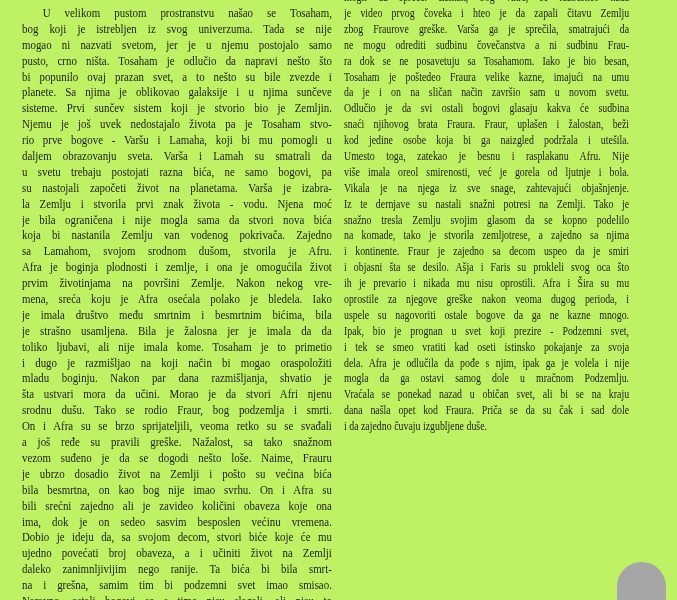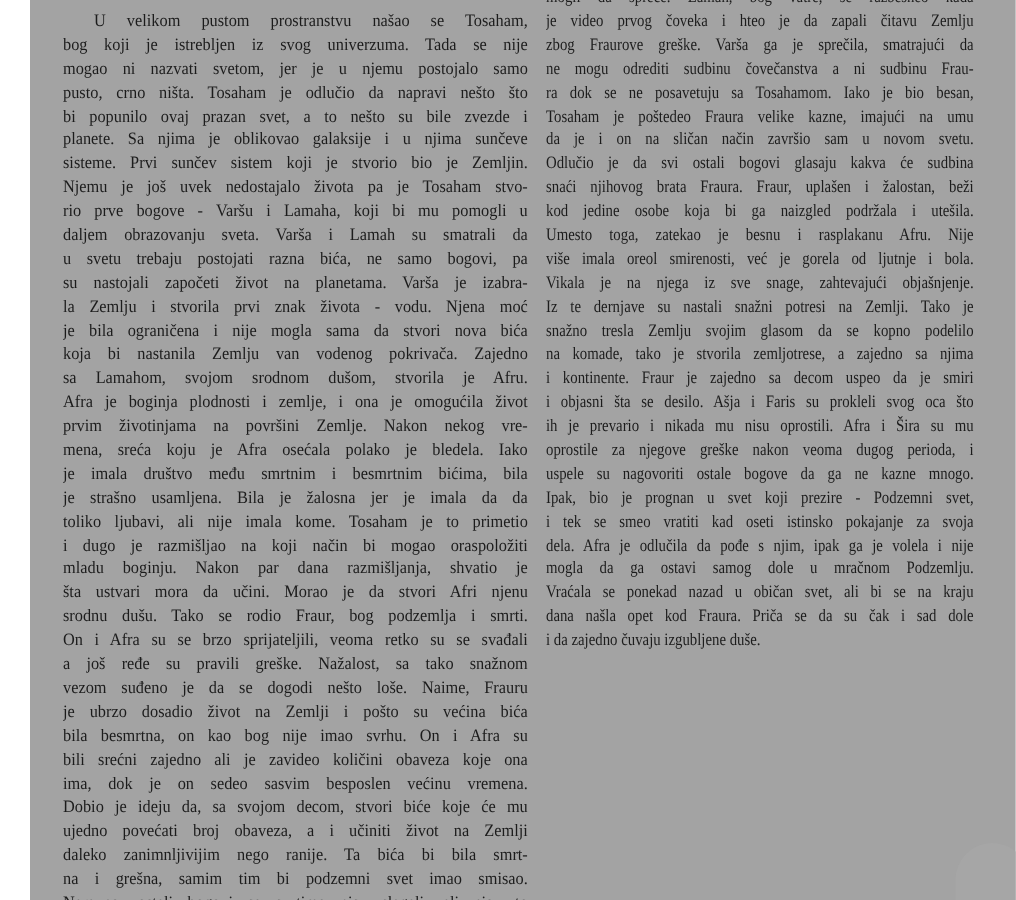--- a/index.html
+++ b/index.html
@@ -10,22 +10,21 @@
     width: 677px;
     height: 600px;
     overflow: hidden;
     position: relative;
     background: #ffffff;
     font-family: "Liberation Serif", serif;
   }
   .page {
     position: absolute;
     inset: 0;
-    background: #a3a3a3;
-    margin-left: 20px;
+    background: #bef264;
   }
   .column {
     position: absolute;
     color: #1c1c1c;
     font-size: 11.6px;
     line-height: 15.9px;
     transform-origin: 0 0;
   }
   .column-left {
     left: 22px;

